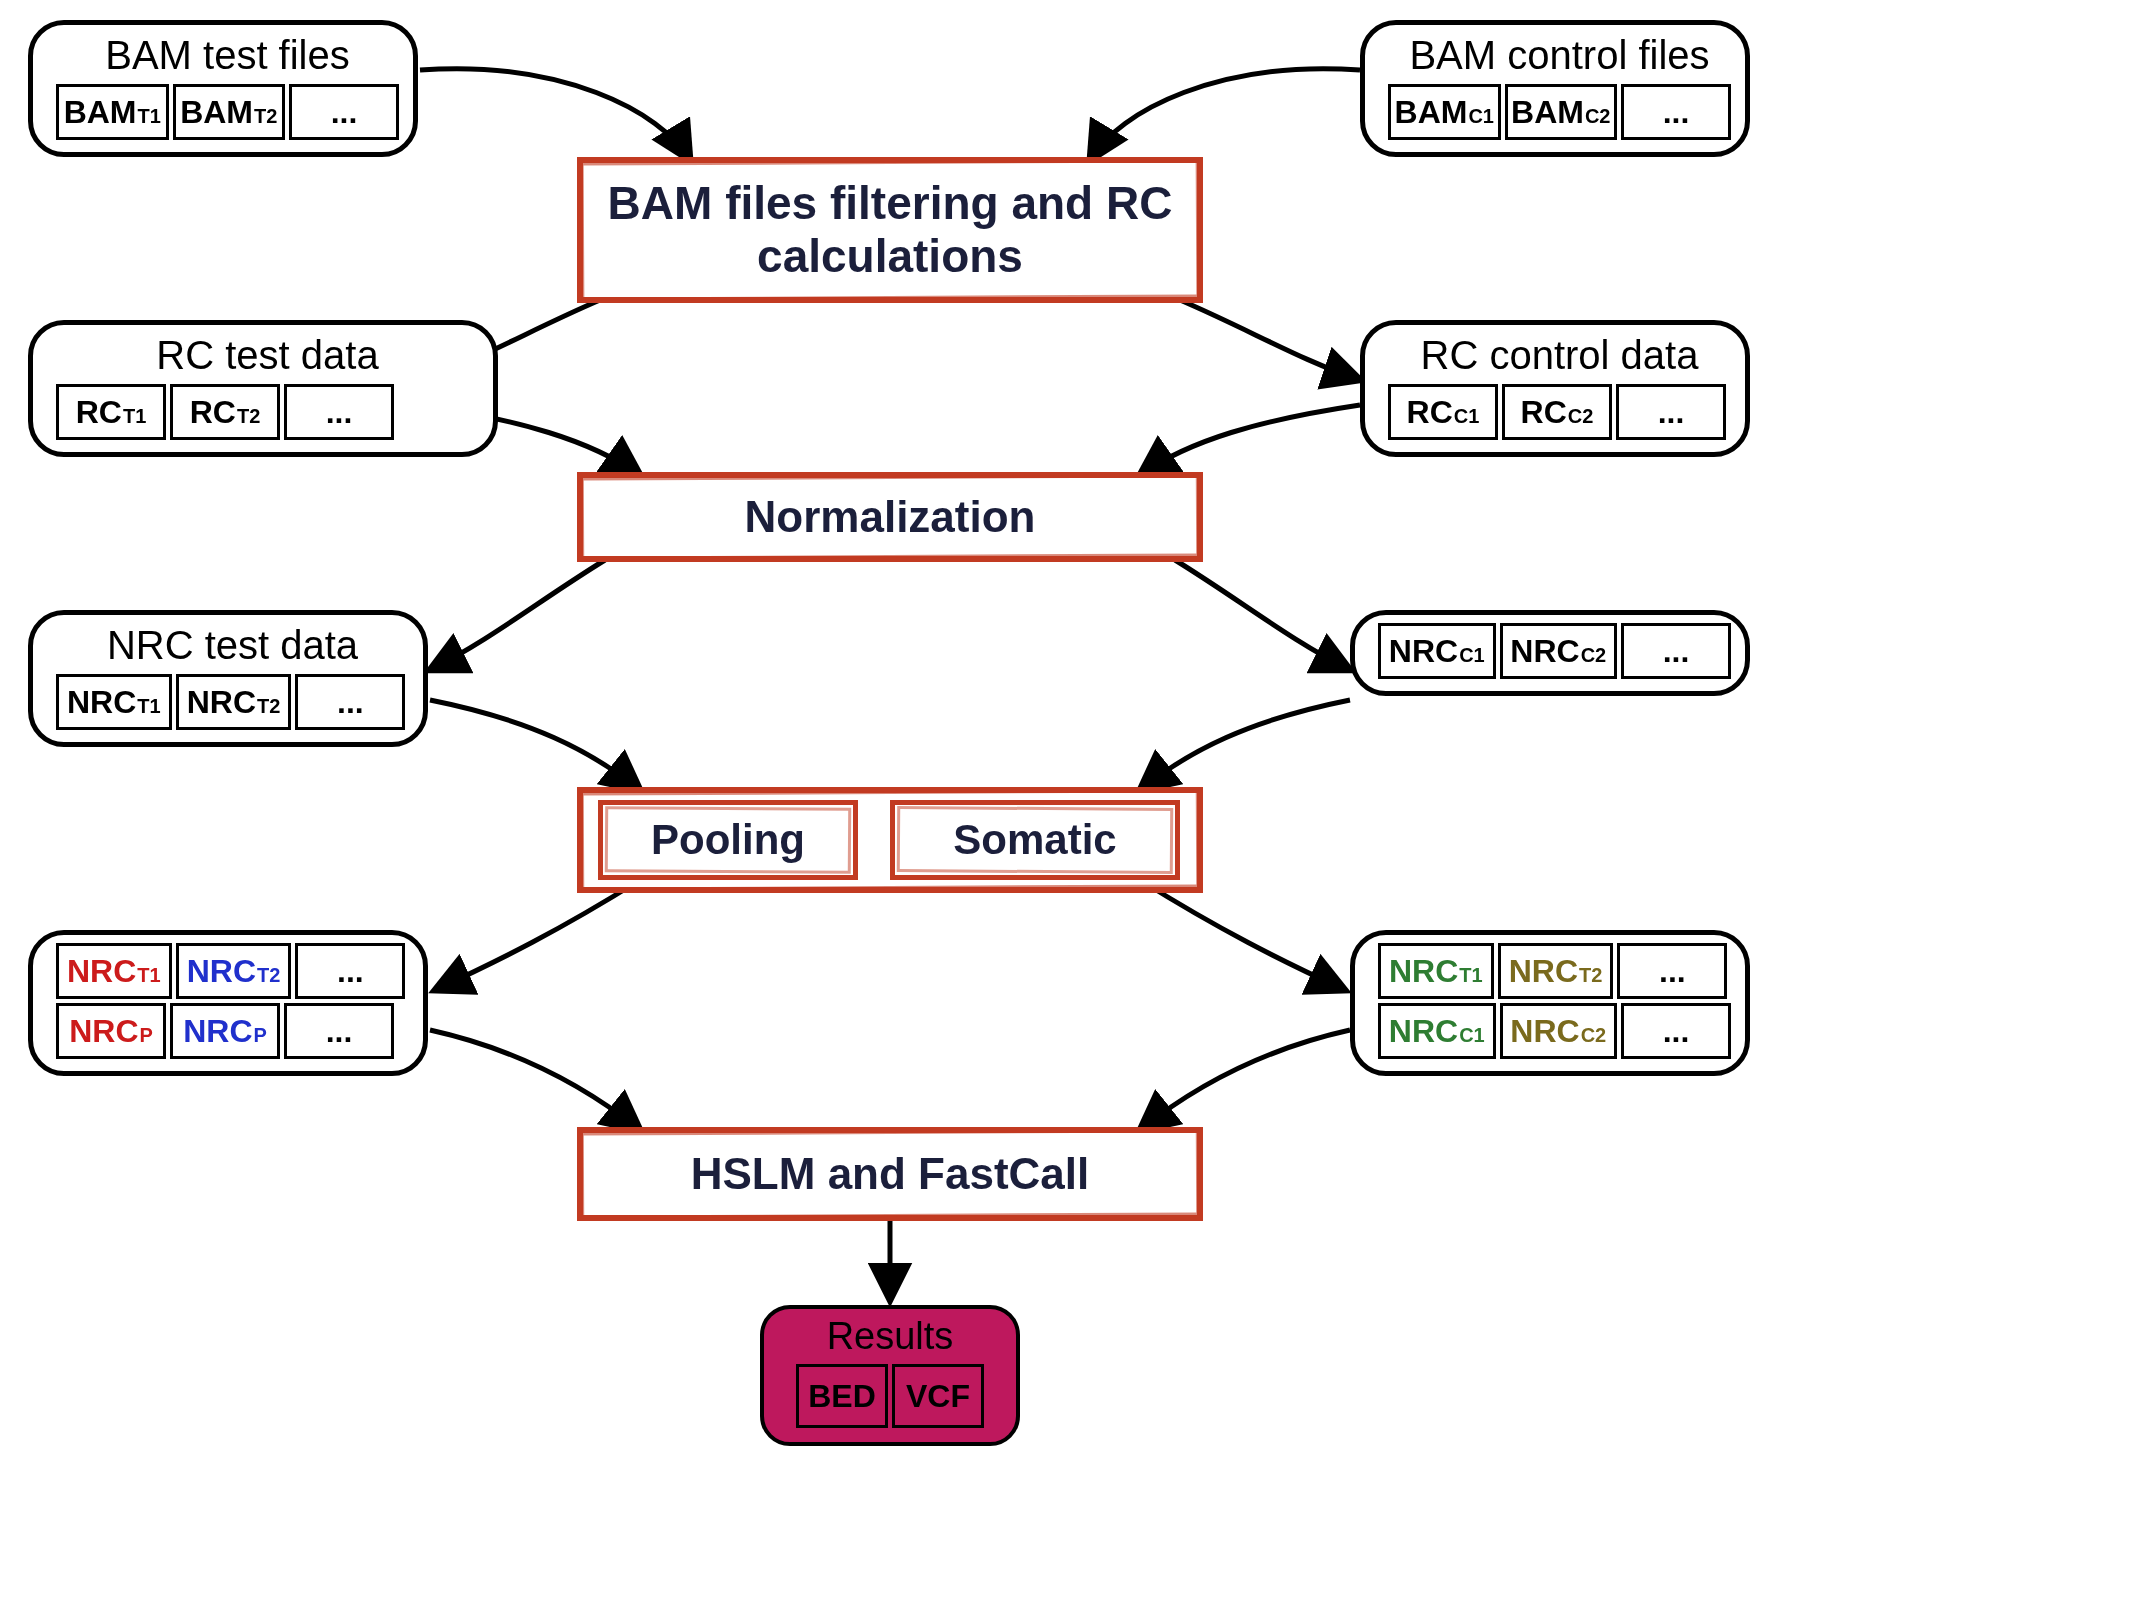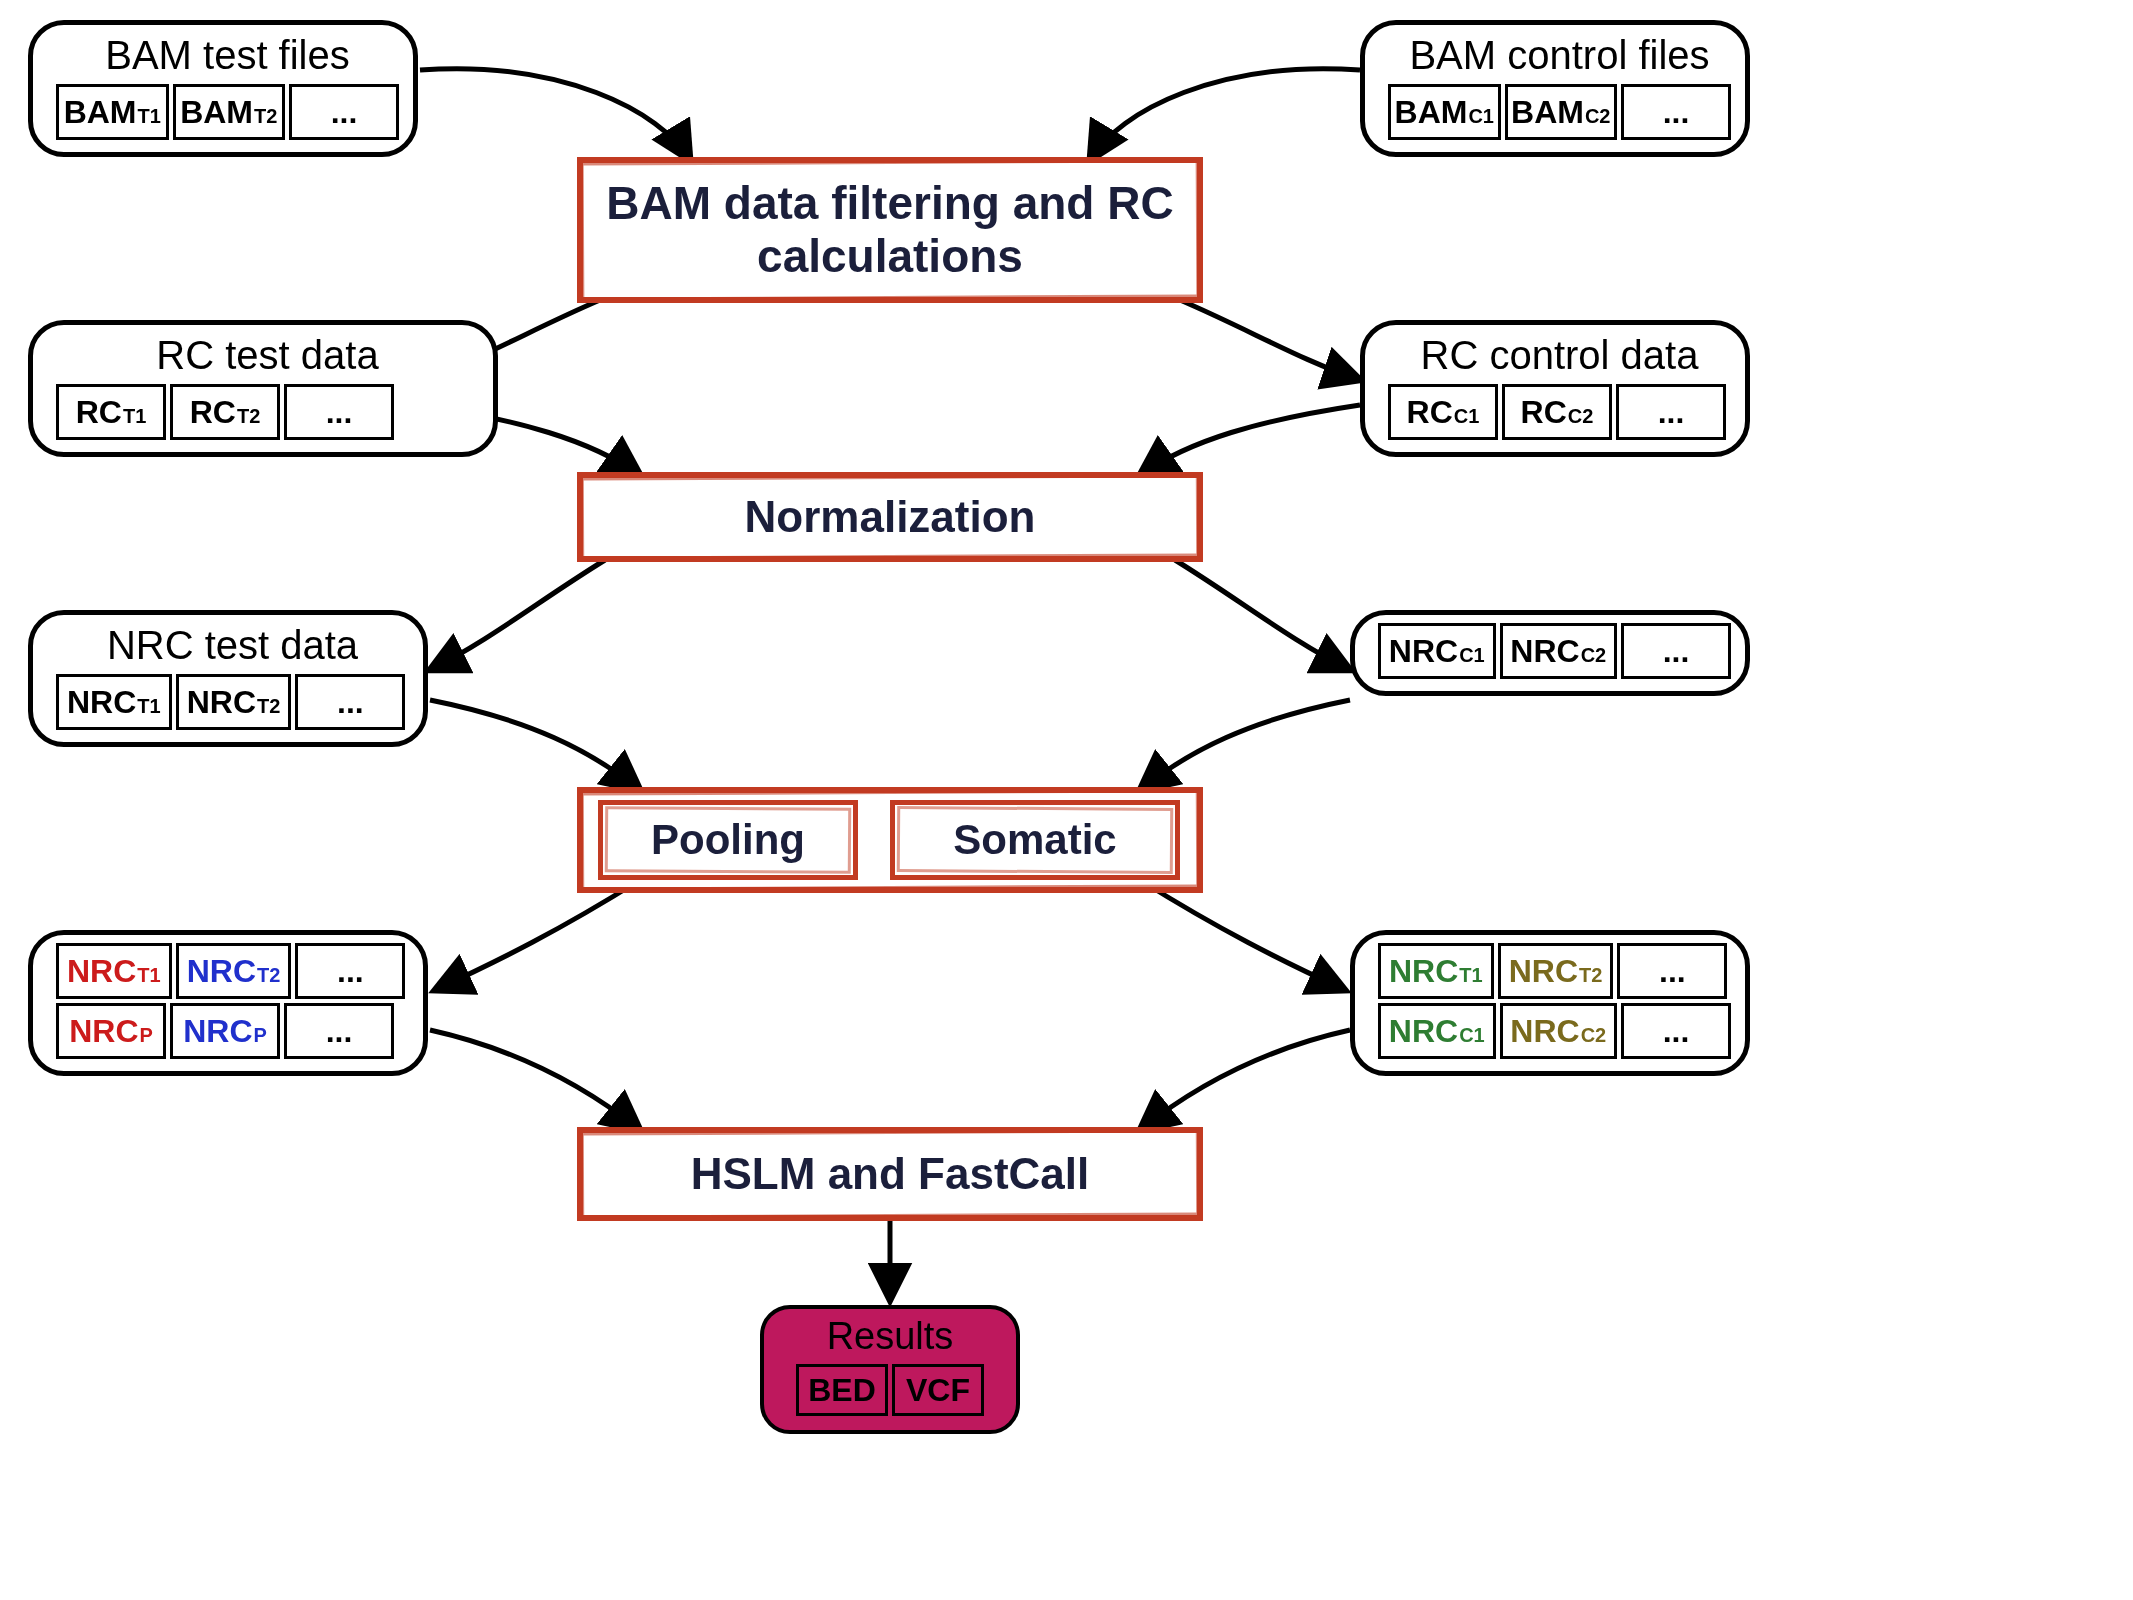--- a/index.html
+++ b/index.html
@@ -101,21 +101,21 @@
 
   
   .result-node {
     position:absolute;
     border:4px solid #000;
     border-radius:30px;
     background:#be185d;
     padding: 6px 18px 14px 18px;
   }
   .result-title { font-size:38px; text-align:center; margin-bottom:6px; }
-  .rcell { border:3px solid #000; font-weight:700; font-size:32px; height:52px; min-width:92px; display:flex;align-items:center;justify-content:center; padding:0 4px;}
+  .rcell { border:3px solid #000; font-weight:700; font-size:32px; height:64px; min-width:92px; display:flex;align-items:center;justify-content:center; padding:0 4px;}
 </style>
 </head>
 <body>
 
 <svg class="arrows">
   <defs>
     <marker id="ah" viewBox="0 0 12 12" refX="10" refY="6" markerWidth="9" markerHeight="9" orient="auto-start-reverse">
       <path d="M0,0 L12,6 L0,12 Z" fill="#000"></path>
     </marker>
   </defs>
@@ -173,21 +173,21 @@
         <span class="">BAM<span class="sub">C1</span></span>
       </div>
       <div class="cell">
         <span class="">BAM<span class="sub">C2</span></span>
       </div>
       <div class="cell dots">...</div>
     </div>
 </div>
 
 <div class="process big-text" style="left:580px; top:160px; width:620px; height:140px; padding:8px 24px; line-height:1.15;">
-  <span>BAM data filtering and RC calculations</span>
+  <span>BAM files filtering and RC calculations</span>
 </div>
 
 <div class="node" style="left:28px; top:320px; width:470px;">
   <div class="node-title">RC test data</div>
   <div class="cells">
       <div class="cell">
         <span class="">RC<span class="sub">T1</span></span>
       </div>
       <div class="cell">
         <span class="">RC<span class="sub">T2</span></span>

